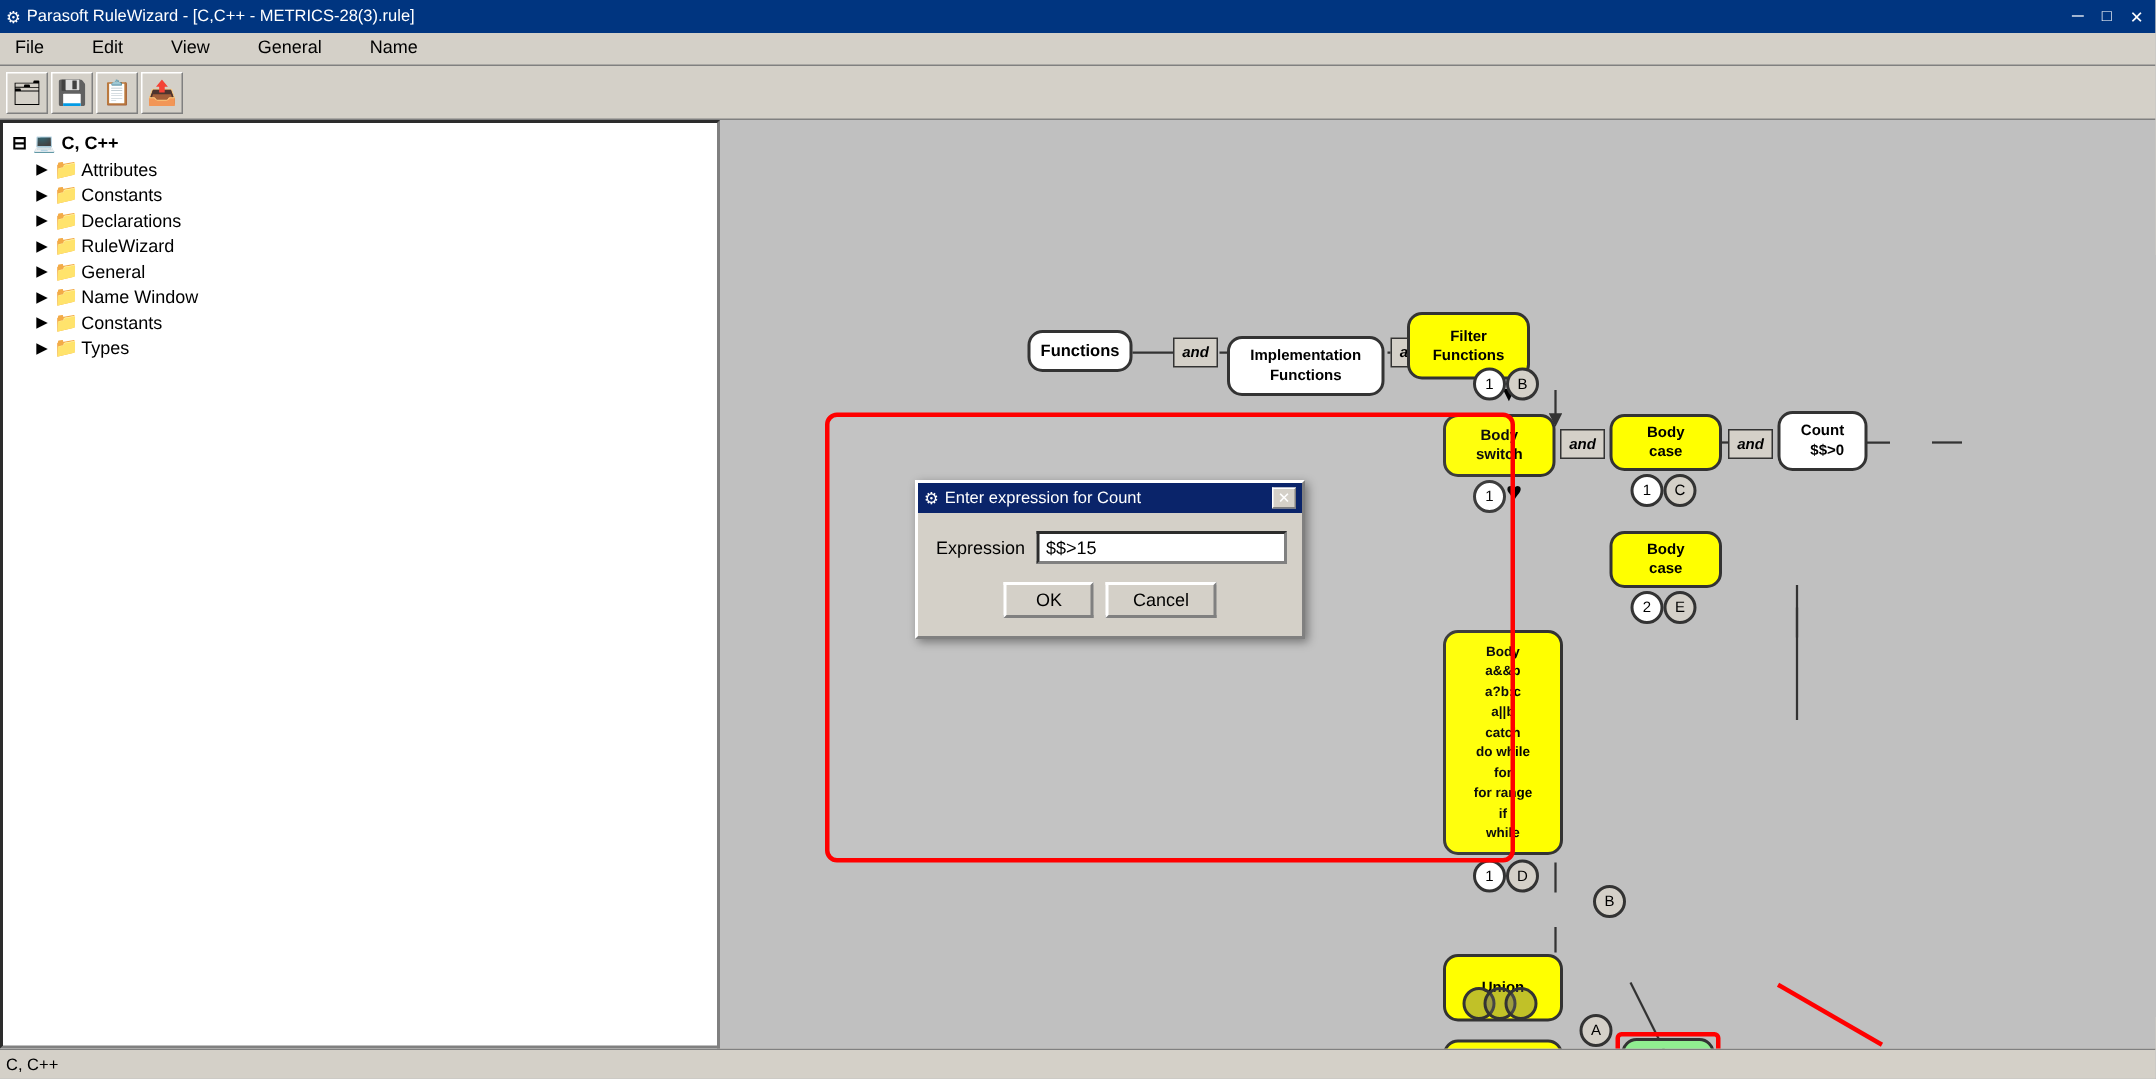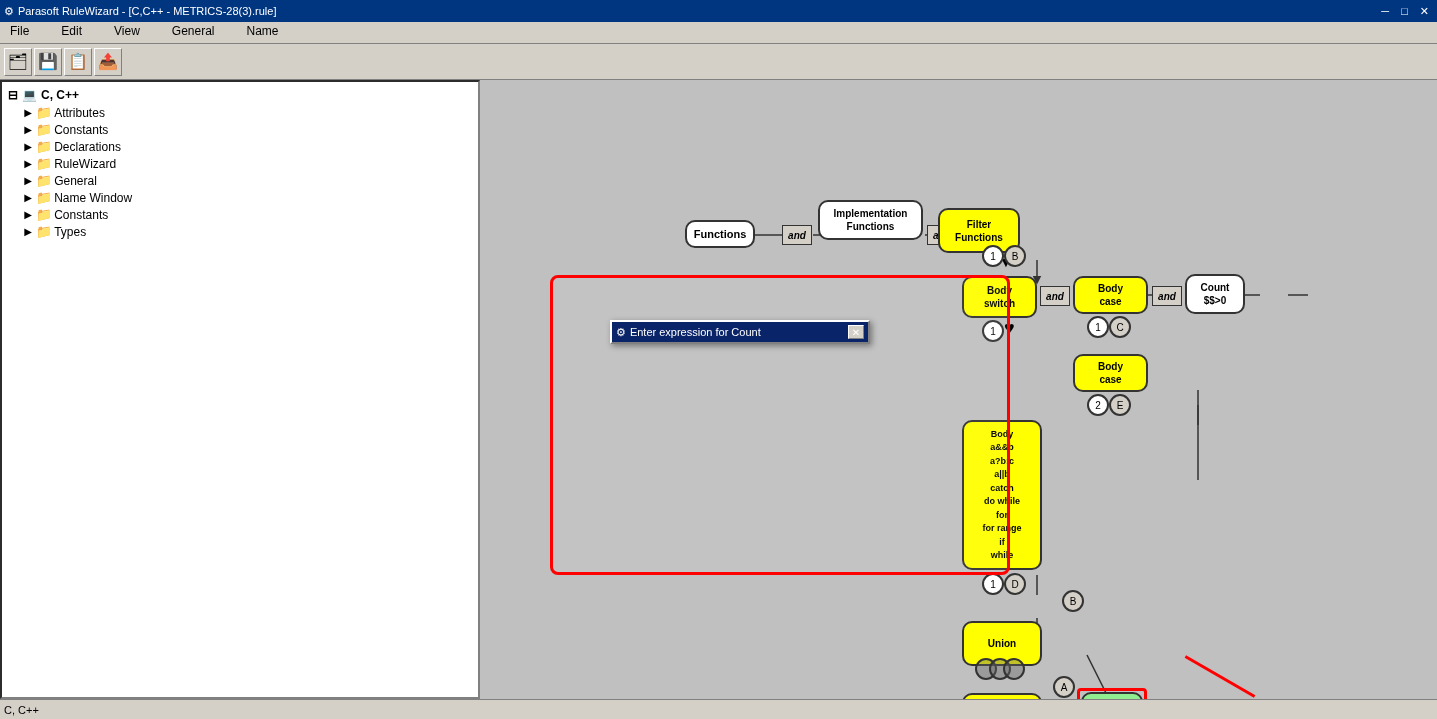--- a/index.html
+++ b/index.html
@@ -344,21 +344,21 @@
     </svg>
 
     <div class="node node-rounded node-white" style="left:205px; top:140px; width:70px; height:28px;">
       <span>Functions</span>
     </div>
 
     <div class="node node-and" style="left:302px; top:145px; width:30px; height:20px; background:#d4d0c8; border:1px solid #333; font-size:10px; display:flex; align-items:center; justify-content:center;">
       <span>and</span>
     </div>
 
-    <div class="node node-rounded node-white" style="left:338px; top:120px; width:105px; height:40px; font-size:10px; line-height:1.3;">
+    <div class="node node-rounded node-white" style="left:338px; top:144px; width:105px; height:40px; font-size:10px; line-height:1.3;">
       <span style="text-align:center;">Implementation<br>Functions</span>
     </div>
 
     <div class="node node-and" style="left:447px; top:145px; width:30px; height:20px; background:#d4d0c8; border:1px solid #333; font-size:10px; display:flex; align-items:center; justify-content:center;">
       <span>and</span>
     </div>
 
     <div class="node node-rounded node-yellow" style="left:458px; top:128px; width:82px; height:45px; font-size:10px; line-height:1.3;">
       <span style="text-align:center;">Filter<br>Functions</span>
     </div>
@@ -395,21 +395,21 @@
     </div>
     <div class="node-circle" style="left:629px; top:236px; background:#d4d0c8;">
       <span>C</span>
     </div>
 
     <div class="node node-and" style="left:672px; top:206px; width:30px; height:20px; background:#d4d0c8; border:1px solid #333; font-size:10px; display:flex; align-items:center; justify-content:center;">
       <span>and</span>
     </div>
 
     <div class="node node-rounded node-white" style="left:705px; top:194px; width:60px; height:40px; font-size:10px; line-height:1.3; border:2px solid #333;">
-      <span style="text-align:center;">Count<br>$$&gt;0</span>
+      <span style="text-align:right;">Count<br>$$&gt;0</span>
     </div>
 
     <div class="node node-rounded node-yellow" style="left:593px; top:274px; width:75px; height:38px; font-size:10px; line-height:1.3;">
       <span style="text-align:center;">Body<br>case</span>
     </div>
 
     <div class="node-circle" style="left:607px; top:314px;">
       <span>2</span>
     </div>
     <div class="node-circle" style="left:629px; top:314px; background:#d4d0c8;">
@@ -424,21 +424,21 @@
       <span>1</span>
     </div>
     <div class="node-circle" style="left:524px; top:493px; background:#d4d0c8;">
       <span>D</span>
     </div>
 
     <div class="node-circle" style="left:582px; top:510px; background:#d4d0c8;">
       <span>B</span>
     </div>
 
-    <div class="node node-rounded node-yellow" style="left:482px; top:541px; width:80px; height:45px; font-size:10px;">
+    <div class="node node-rounded node-yellow" style="left:482px; top:556px; width:80px; height:45px; font-size:10px;">
       <span>Union</span>
     </div>
 
     <div style="position:absolute; left:495px; top:578px; width:54px; height:22px;">
       <div class="overlap-circle" style="left:0px; top:0;"></div>
       <div class="overlap-circle" style="left:14px; top:0;"></div>
       <div class="overlap-circle" style="left:28px; top:0;"></div>
     </div>
 
     <div class="node-circle" style="left:573px; top:596px; background:#d4d0c8;">
@@ -462,20 +462,30 @@
     <div class="dialog-box" style="position:absolute; left:130px; top:240px;">
       <div class="dialog-titlebar">
         <div style="display:flex; align-items:center; gap:4px;">
           <span>⚙</span>
           <span>Enter expression for Count</span>
         </div>
         <div class="dialog-close">
           <span>✕</span>
         </div>
       </div>
+      <div class="dialog-content">
+        <div class="dialog-row">
+          <label class="dialog-label">Expression</label>
+          <input class="dialog-input" value="$$&gt;15" style="">
+        </div>
+        <div class="dialog-buttons">
+          <button class="dialog-btn">OK</button>
+          <button class="dialog-btn">Cancel</button>
+        </div>
+      </div>
     </div>
 
   </div>
 </div>
 
 <div class="statusbar">
   <span>C, C++</span>
 </div>
 
 </body></html>

